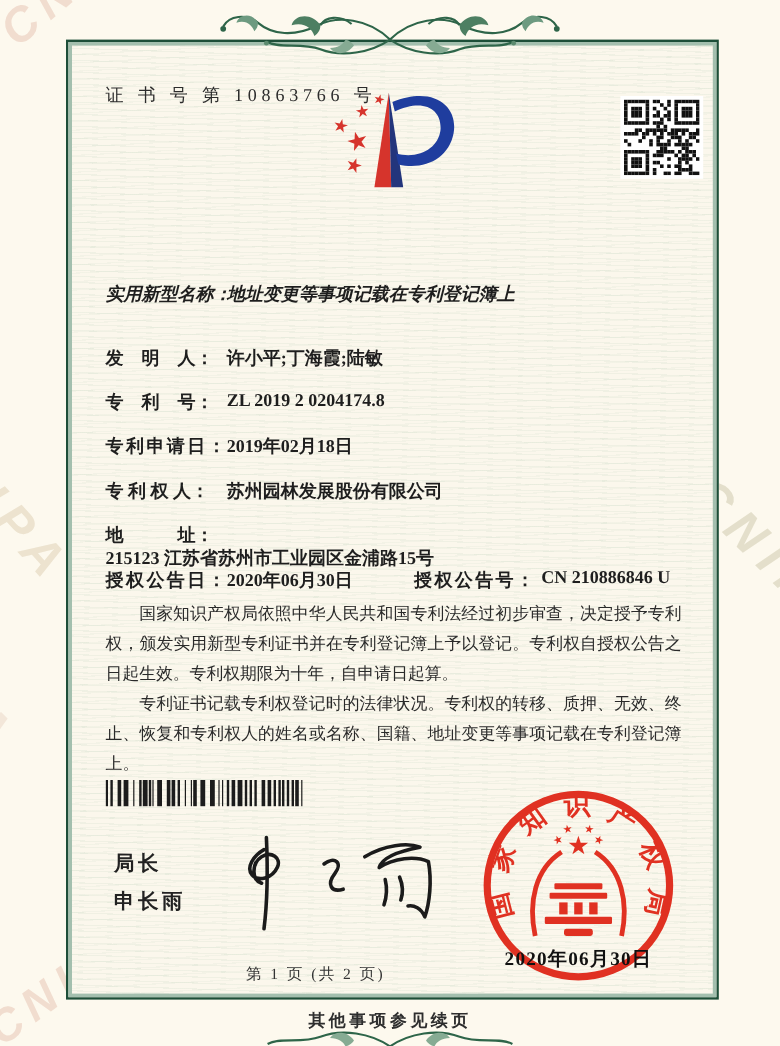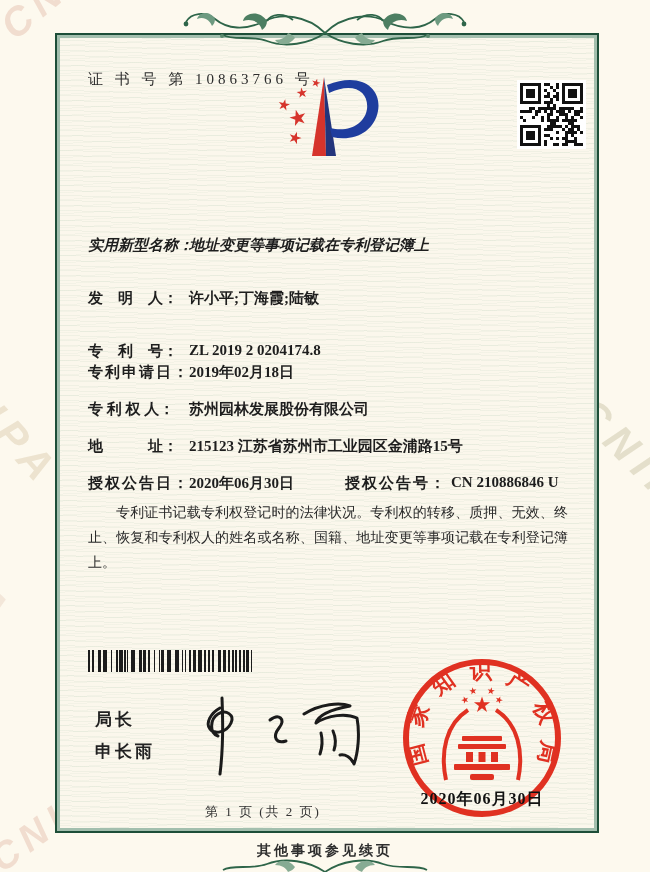--- a/index.html
+++ b/index.html
@@ -29,22 +29,22 @@
 
   .logo{position:absolute;left:266px;top:72px;}
 
   .title{position:absolute;left:0;top:160px;width:650px;text-align:center;
          font-size:31px;font-weight:700;letter-spacing:9px;color:#151515;}
 
   .row{position:absolute;left:88px;display:flex;font-size:15px;color:#1e1e1e;white-space:nowrap;}
   .flabel{flex:none;width:101px;font-weight:600;}
   .fvalue{font-weight:600;}
   .ls2{letter-spacing:2px;}
-  .row-y0{top:236px;font-style:italic;} .row-y1{top:289px;} .row-y2{top:342px;} .row-y3{top:363px;}
-  .row-y4{top:400px;} .row-y5{top:437px;} .row-y6{top:474px;}
+  .row-y0{top:236px;font-style:italic;} .row-y1{top:289px;} .row-y2{top:326px;} .row-y3{top:363px;}
+  .row-y4{top:400px;} .row-y5{top:437px;flex-direction:column;} .row-y6{top:474px;}
   .grant-no{position:absolute;left:345px;top:474px;display:flex;font-size:15px;
             color:#1e1e1e;font-weight:600;white-space:nowrap;}
   .grant-no .flabel{width:auto;margin-right:4px;}
 
   .paras{position:absolute;left:88px;top:500px;width:480px;}
   .paras p{margin:0;text-indent:2em;text-align:justify;font-size:14px;
            line-height:25px;color:#2a2a2a;}
 
   .barcode{position:absolute;left:88px;top:650px;line-height:0;}
 
@@ -380,20 +380,21 @@
   <div class="row row-y6">
     <span class="flabel ls2">授权公告日：</span>
     <span class="fvalue">2020年06月30日</span>
   </div>
   <div class="grant-no">
     <span class="flabel ls2">授权公告号：</span>
     <span class="fvalue">CN 210886846 U</span>
   </div>
 
   <div class="paras">
+    <p>国家知识产权局依照中华人民共和国专利法经过初步审查，决定授予专利权，颁发实用新型专利证书并在专利登记簿上予以登记。专利权自授权公告之日起生效。专利权期限为十年，自申请日起算。</p>
     <p>专利证书记载专利权登记时的法律状况。专利权的转移、质押、无效、终止、恢复和专利权人的姓名或名称、国籍、地址变更等事项记载在专利登记簿上。</p>
   </div>
 
   <div class="barcode">
     <svg width="170" height="22" viewBox="0 0 170 22">
       <g id="barcode-bars">
           <rect x="0" y="0" width="2" height="22" fill="#1c1c1c"></rect>
           <rect x="4" y="0" width="2" height="22" fill="#1c1c1c"></rect>
           <rect x="10" y="0" width="3" height="22" fill="#1c1c1c"></rect>
           <rect x="15" y="0" width="4" height="22" fill="#1c1c1c"></rect>

